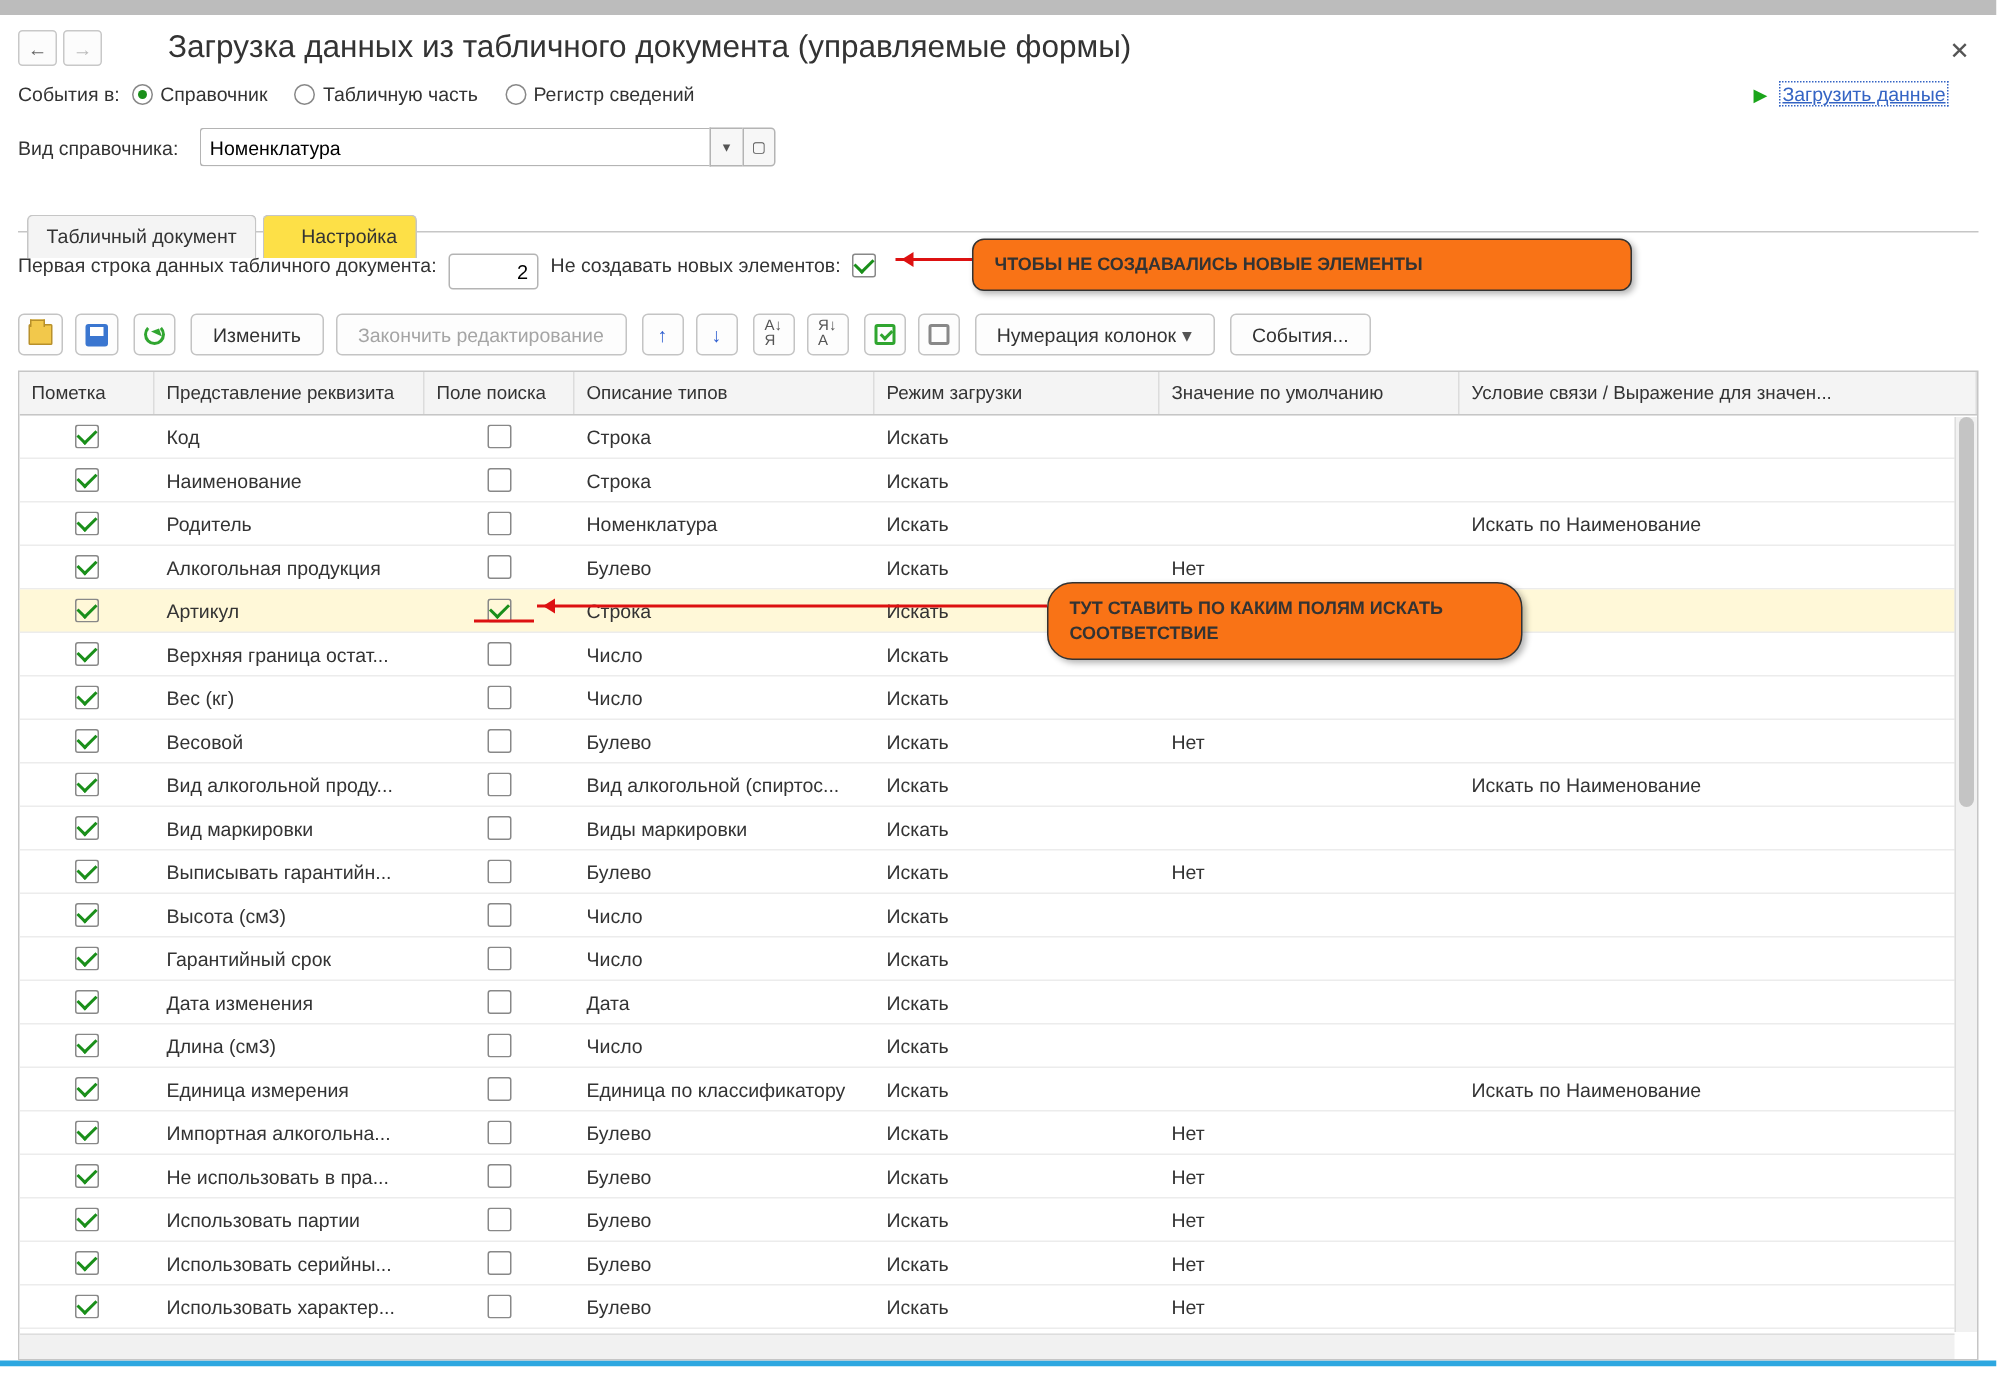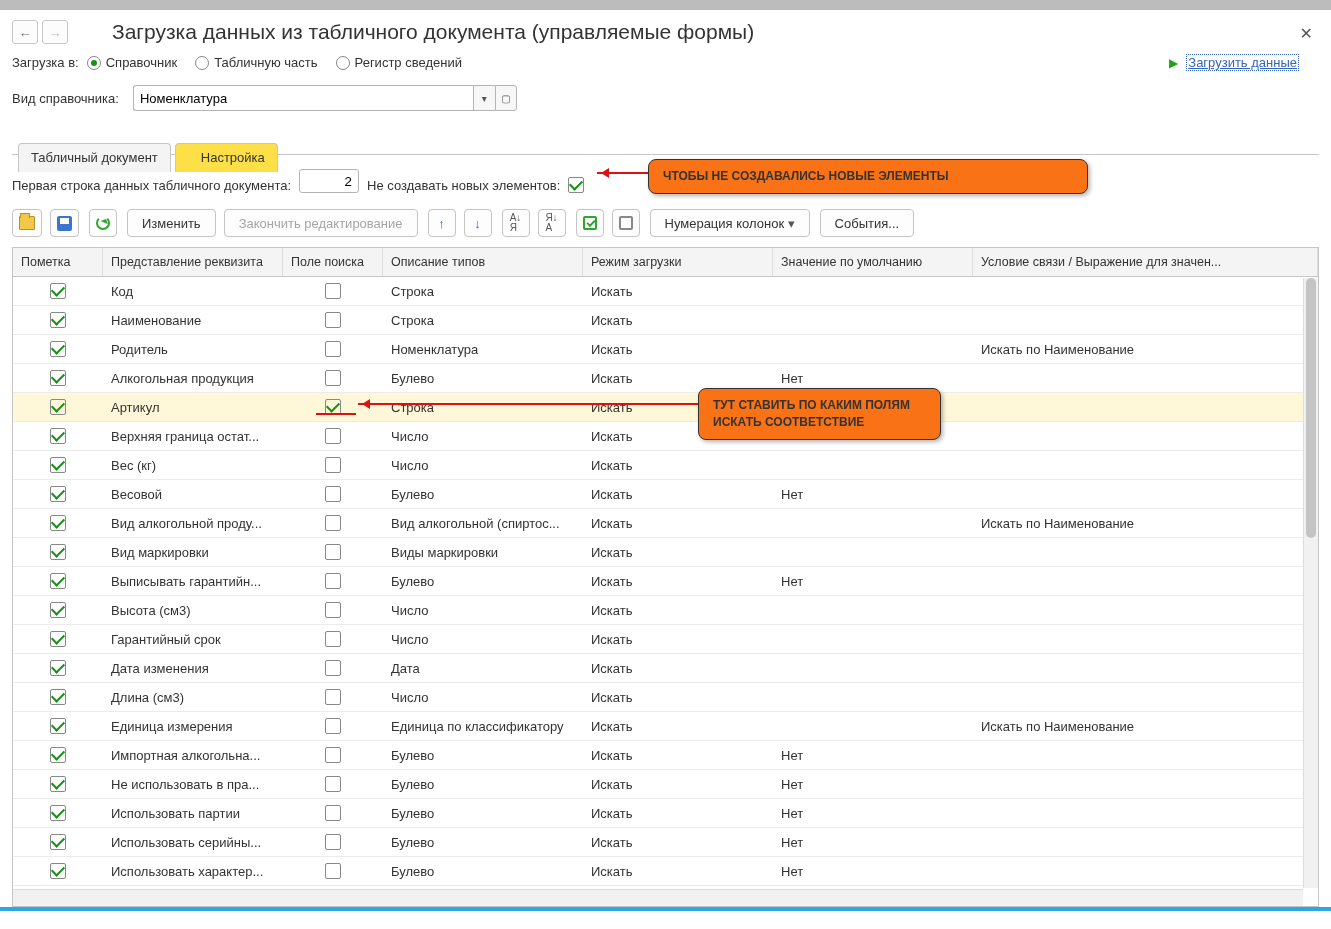--- a/index.html
+++ b/index.html
@@ -93,21 +93,21 @@
     border:1px solid #c6c6c6;
     border-bottom:none;
     background:#f4f4f4;
     border-radius:4px 4px 0 0;
     margin-right:4px;
     position:relative; top:18px;text-align:right;
   }
   .tab.active { background:#fde047;padding-left:25px; }
 
   .settings-row {
-    display:flex; align-items:flex-end; gap:8px;
+    display:flex; align-items:flex-start; gap:8px;
     margin-top:14px;
     position:relative;
   }
   .num-input {
     width:60px; height:24px; border:1px solid #b4b4b4; border-radius:3px;
     text-align:right; padding:0 6px;
   }
   .checkbox {
     width:16px; height:16px; border:1px solid #888; border-radius:2px;
     display:flex; align-items:center; justify-content:center;
@@ -193,21 +193,21 @@
   .tr.hl { background:#fff8d8; }
   .td { padding:0 8px; font-size:13px; white-space:nowrap; overflow:hidden; text-overflow:ellipsis;}
   .td.center { display:flex; justify-content:center; }
 
   .scroll-track {
     position:absolute; right:0; top:30px; bottom:18px; width:15px; background:#f1f1f1; border-left:1px solid #ddd;
   }
   .scroll-thumb { position:absolute; left:2px; right:2px; top:0; height:260px; background:#c4c4c4; border-radius:6px; }
   .scroll-h { position:absolute; left:0; right:15px; bottom:0; height:17px; background:#f1f1f1; border-top:1px solid #ddd;}
 
-  .callout2 { left:685px; top:140px; width:243px; }
+  .callout2 { left:685px; top:140px; width:317px;border-radius:17px; }
   .arrow2 {
     position:absolute; z-index:19; left:345px; top:155px; width:340px; height:2px; background:#d11;
   }
   .arrow2::before{content:""; position:absolute; left:-1px; top:-4px; border:5px solid transparent; border-right:8px solid #d11;}
   .red-underline {
     position:absolute; left:303px; top:165px; width:40px; height:2px; background:#d11; z-index:19;
   }
   .footer-bar { height:4px; background:#2da7e0; margin-top:0; }
 </style>
 </head>
@@ -218,21 +218,21 @@
 <div class="page">
 
   <div class="nav-row">
     <div class="nav-btn">←</div>
     <div class="nav-btn disabled">→</div>
     <div class="page-title">Загрузка данных из табличного документа (управляемые формы)</div>
     <div class="close-x">✕</div>
   </div>
 
   <div class="row row1">
-    <span class="lbl">Загрузка в:</span>
+    <span class="lbl">События в:</span>
     <span class="radio">
         <span class="radio-circle sel"></span>
         <span>Справочник</span>
       </span>
     <span class="radio">
         <span class="radio-circle"></span>
         <span>Табличную часть</span>
       </span>
     <span class="radio">
         <span class="radio-circle"></span>

